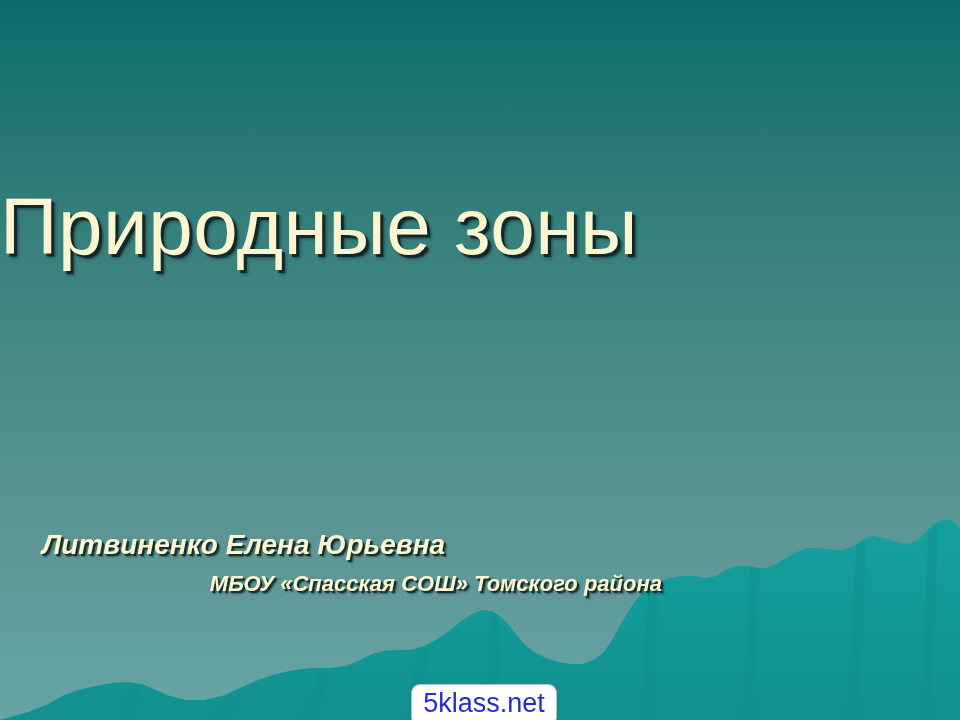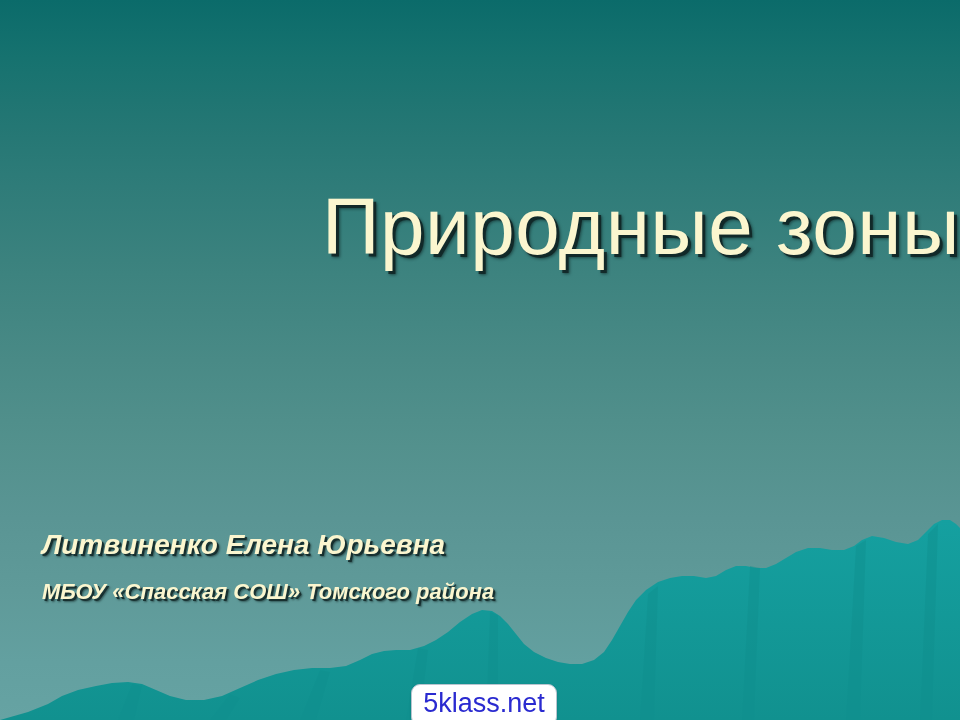--- a/index.html
+++ b/index.html
@@ -37,21 +37,21 @@
     height: 200px;
     display: block;
   }
 
   
   .title {
     position: absolute;
     left: 0;
     top: 186px;
     width: 960px;
-    text-align: right;
+    text-align: left;
     font-size: 80px;
     line-height: 1.02;
     font-weight: 400;
     letter-spacing: 0.5px;
     color: #fbf6cf;
     text-shadow:
        3px 3px 0 rgba(15,35,35,0.85),
        4px 4px 3px rgba(10,25,25,0.55);
     white-space: nowrap;
   }
@@ -68,30 +68,31 @@
     line-height: 1.18;
     font-weight: bold;
     font-style: italic;
     color: #fbf6cf;
     text-shadow:
        2px 2px 0 rgba(15,35,35,0.8),
        3px 3px 2px rgba(10,25,25,0.5);
     white-space: nowrap;
   }
   .author-org {
-    margin-top: 18px;
+    margin-top: 10px;
     font-size: 22px;
     line-height: 1.2;
     font-weight: bold;
     font-style: italic;
     color: #fbf6cf;
     text-shadow:
        2px 2px 0 rgba(15,35,35,0.8),
        3px 3px 2px rgba(10,25,25,0.5);
     white-space: nowrap;
+    text-align: right;
   }
 
   
   .watermark {
     position: absolute;
     left: 411px;
     top: 684px;
     width: 146px;
     height: 42px;
     background: #ffffff;

